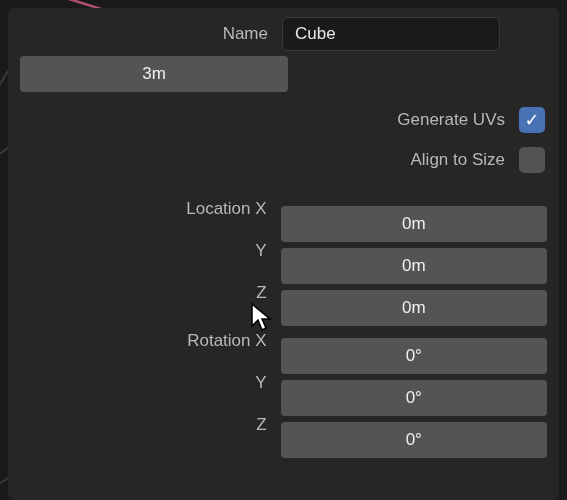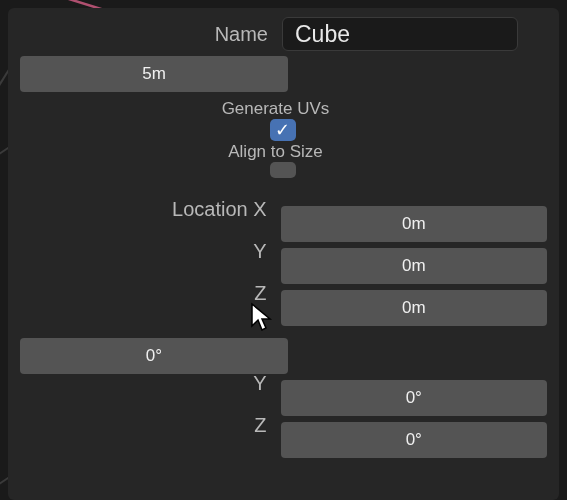--- a/index.html
+++ b/index.html
@@ -57,35 +57,35 @@
       display: flex;
       align-items: center;
       margin-bottom: 4px;
       height: 36px;
     }
     .row-label {
       width: 262px;
       text-align: right;
       padding-right: 14px;
       color: #b8b8b8;
-      font-size: 20px;
+      font-size: 17px;
     }
     .row-control {
       flex: 1;
       display: flex;
       align-items: center;
     }
     .text-input {
-      width: 236px;
+      width: 218px;
       height: 34px;
       background: #1a1a1a;
       border: 1px solid #3a3a3a;
       border-radius: 6px;
       color: #e8e8e8;
-      font-size: 23px;
+      font-size: 17px;
       padding: 0 12px;
       font-family: inherit;
     }
     .number-field {
       width: 268px;
       height: 36px;
       background: #545454;
       border: none;
       border-radius: 4px;
       color: #f0f0f0;
@@ -106,25 +106,24 @@
       border-top-right-radius: 4px;
     }
     .number-field-group .number-field:last-of-type {
       border-bottom-left-radius: 4px;
       border-bottom-right-radius: 4px;
       margin-bottom: 0;
     }
     .checkbox-row {
       display: flex;
       align-items: center;
-      justify-content: center;
+      justify-content: flex-end;
       margin-bottom: 4px;
       height: 36px;
       padding-right: 2px;
-      flex-direction: column;
     }
     .checkbox-label {
       color: #b8b8b8;
       font-size: 17px;
       margin-right: 14px;
     }
     .checkbox {
       width: 26px;
       height: 26px;
       border-radius: 5px;
@@ -174,21 +173,21 @@
 
   <div class="row">
     <div class="row-label">Name</div>
     <div class="row-control">
       <input type="text" class="text-input" value="Cube" style="">
     </div>
   </div>
 
   <div class="row">
     <div class="row-control">
-      <div class="number-field">5m</div>
+      <div class="number-field">3m</div>
     </div>
   </div>
 
   <div class="spacer-sm"></div>
 
   <div class="checkbox-row">
     <div class="checkbox-label">Generate UVs</div>
     <div class="checkbox checked">
       <span class="checkmark">✓</span>
     </div>
@@ -213,20 +212,21 @@
     <div class="vector-row">
       <div class="row-label">Z</div>
       <div class="number-field">0m</div>
     </div>
   </div>
 
   <div class="spacer-sm"></div>
 
   <div class="vector-group number-field-group">
     <div class="vector-row">
+      <div class="row-label">Rotation X</div>
       <div class="number-field">0°</div>
     </div>
     <div class="vector-row">
       <div class="row-label">Y</div>
       <div class="number-field">0°</div>
     </div>
     <div class="vector-row">
       <div class="row-label">Z</div>
       <div class="number-field">0°</div>
     </div>

